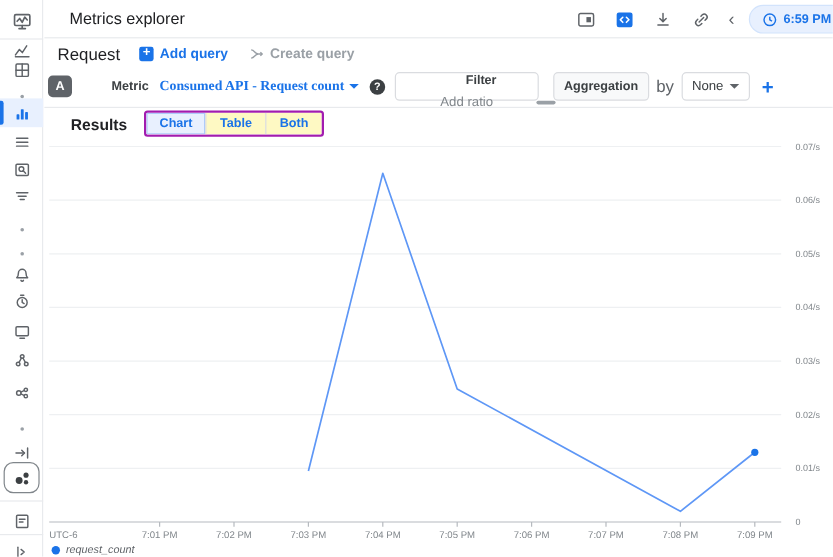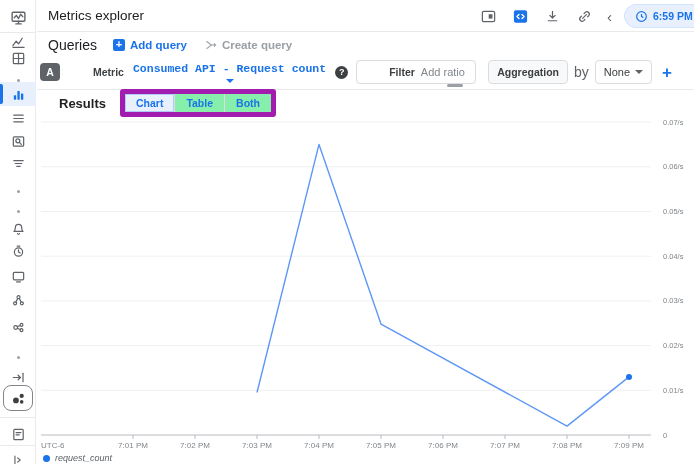--- a/index.html
+++ b/index.html
@@ -18,21 +18,21 @@
              width:3px; background:#1a73e8; border-radius:0 2px 2px 0; }
   .sb-item.focused { height:28px; }
   .sb-item.focused .ring { position:absolute; inset:1px 3px; border:1.5px solid #80868b;
              border-radius:8px; }
   .sb-dot { width:3px; height:3px; border-radius:50%; background:#9aa0a6; }
   .sb-divider { position:absolute; left:0; width:36px; height:1px; background:#e8eaed; }
   .ic { display:inline-flex; align-items:center; justify-content:center; }
   
   .main { position:absolute; left:37px; top:0; width:657px; height:464px; }
   .header { position:absolute; top:0; left:0; right:0; height:32px;
-            border-bottom:1px solid #e8eaed; display:flex; align-items:center; }
+            border-bottom:1px solid #e8eaed; display:flex; align-items:center;padding-left:10px; }
   .page-title { font-size:13.5px; color:#202124; margin-left:11px; }
   .toolbar { position:absolute; right:0; top:0; height:32px; display:flex;
              align-items:center; gap:10px; }
   .tb-btn { background:none; border:none; cursor:pointer; width:22px; height:22px;
             display:flex; align-items:center; justify-content:center; padding:0; }
   .chev-btn { background:none; border:none; cursor:pointer; font-size:15px; color:#5f6368;
               padding:0 2px; line-height:1; }
   .time-pill { display:flex; align-items:center; gap:5px; background:#e8f0fe;
                border:1px solid #d2e3fc; border-radius:13px; height:24px;
                padding:0 12px 0 10px; color:#1a73e8; font-size:10.5px; font-weight:bold;
@@ -49,50 +49,50 @@
   .create-ratio { color:#9aa0a6; margin-left:18px; cursor:default; }
   
   .builder-row { position:absolute; top:57px; left:0; right:0; height:30px;
                  display:flex; align-items:center; }
   .q-badge { width:20px; height:18px; background:#5f6368; color:#fff; border-radius:4px;
              font-size:10.5px; font-weight:bold; display:flex; align-items:center;
              justify-content:center; margin-left:3px; }
   .fld-label { font-size:10.5px; font-weight:bold; color:#3c4043; margin-left:9px;padding-left:24px; }
   .metric-select { display:flex; align-items:center; gap:4px; color:#1a73e8;
                    font-size:11.5px; font-weight:bold; margin-left:9px; cursor:pointer;
-                   background:none; border:none; font-family:Liberation Mono, monospace;flex-direction:column; }
+                   background:none; border:none; font-family:Liberation Serif, serif; }
   .caret { width:0; height:0; border-left:4px solid transparent; border-right:4px solid transparent;
            border-top:4px solid currentColor; display:inline-block; }
   .help-circle { width:13px; height:13px; border-radius:50%; background:#3c4043; color:#fff;
                  font-size:9px; font-weight:bold; display:flex; align-items:center;
                  justify-content:center; margin-left:9px; cursor:pointer; }
   .filter-box { display:flex; align-items:center; gap:6px; border:1px solid #dadce0;
-                border-radius:4px; height:24px; padding:0 8px; margin-left:8px; width:120px; }
+                border-radius:4px; height:24px; padding:0 8px; margin-left:8px; width:120px;flex-direction:column; }
   .filter-ph { font-size:11px; color:#80868b; }
   .chip { border:1px solid #dadce0; background:#f8f9fa; border-radius:4px; height:24px;
           display:flex; align-items:center; padding:0 8px; font-size:10.5px; font-weight:bold;
           color:#3c4043; margin-left:12px; }
   .dd-box { border:1px solid #dadce0; background:#fff; border-radius:4px; height:24px;
             display:flex; align-items:center; gap:5px; padding:0 8px; font-size:11px;
             color:#3c4043; cursor:pointer; font-family:inherit; }
   .dd-box .caret { color:#5f6368; }
   .by-label { font-size:14px; color:#5f6368; margin:0 6px; }
   .plus-btn { background:none; border:none; color:#1a73e8; font-size:17px; font-weight:bold;
               margin-left:10px; cursor:pointer; line-height:1; }
   .hthumb { position:absolute; top:84px; left:410px; width:16px; height:3px;
             background:#9aa0a6; border-radius:2px; cursor:pointer; }
   .divider { position:absolute; top:89px; left:0; right:0; height:1px; background:#e8eaed; }
   
   .results-row { position:absolute; top:92px; left:0; right:0; height:22px;
                  display:flex; align-items:center; }
   .results-title { font-size:13px; font-weight:bold; color:#202124; margin-left:22px; }
-  .tabs { display:flex; border:5px solid #a21caf; border-radius:3px; margin-left:14px;
+  .tabs { display:flex; border:2px solid #a21caf; border-radius:3px; margin-left:14px;
           overflow:hidden; }
   .tab { font-size:10.5px; font-weight:bold; color:#1a73e8; padding:3px 11px; cursor:pointer;
-         background:#86efac; border:none; font-family:inherit; }
+         background:#fef9c3; border:none; font-family:inherit; }
   .tab + .tab { border-left:1px solid #dadce0; }
   .tab.selected { background:#e8f0fe; box-shadow: inset 0 0 0 1px #aecbfa; }
   
   .chart-wrap { position:absolute; top:113px; left:0; width:657px; height:351px;text-align:center; }
   .legend { position:absolute; left:6px; top:340px; display:flex; align-items:center;
             gap:5px; cursor:pointer; }
   .legend-dot { width:7px; height:7px; border-radius:50%; background:#1a73e8; }
   .legend-label { font-size:9px; color:#5f6368;font-style:italic; }
 </style>
 </head>
@@ -299,21 +299,21 @@
             <circle cx="7" cy="7" r="5.2"></circle>
               <path d="M7 4.2V7l2 1.2"></path>
           </svg>
         </span>
         <span>6:59 PM - 7:0</span>
       </div>
     </div>
   </div>
 
   <div class="queries-row">
-    <span class="queries-title">Queries</span>
+    <span class="queries-title">Request</span>
     <button class="txt-btn add-query">
       <span class="add-sq">+</span>
       <span>Add query</span>
     </button>
     <button class="txt-btn create-ratio">
       <span class="ic">
         <svg width="12" height="12" viewBox="0 0 14 14" fill="none" stroke="#9aa0a6" stroke-width="1.3">
           <path d="M1.5 3c3.5 0 3.5 4 7 4M1.5 11c3.5 0 3.5-4 7-4M8.5 7h3.5M10.5 5.2L12.3 7l-1.8 1.8"></path>
         </svg>
       </span>

